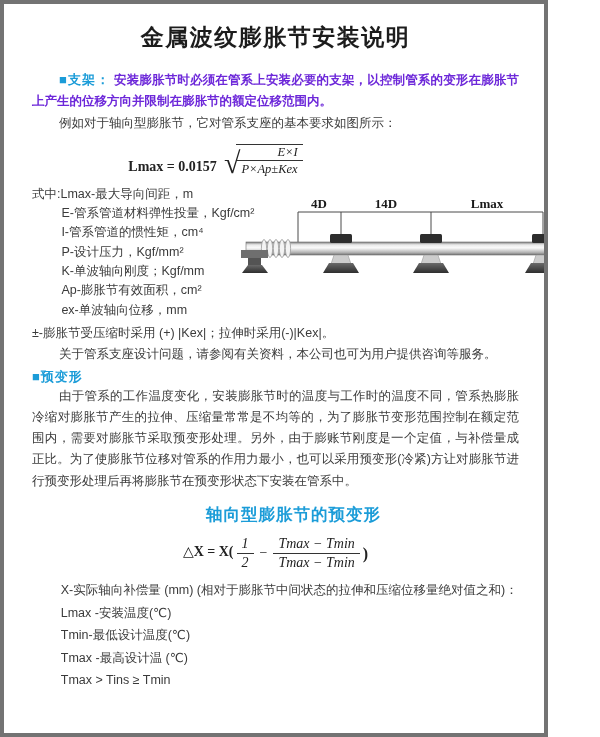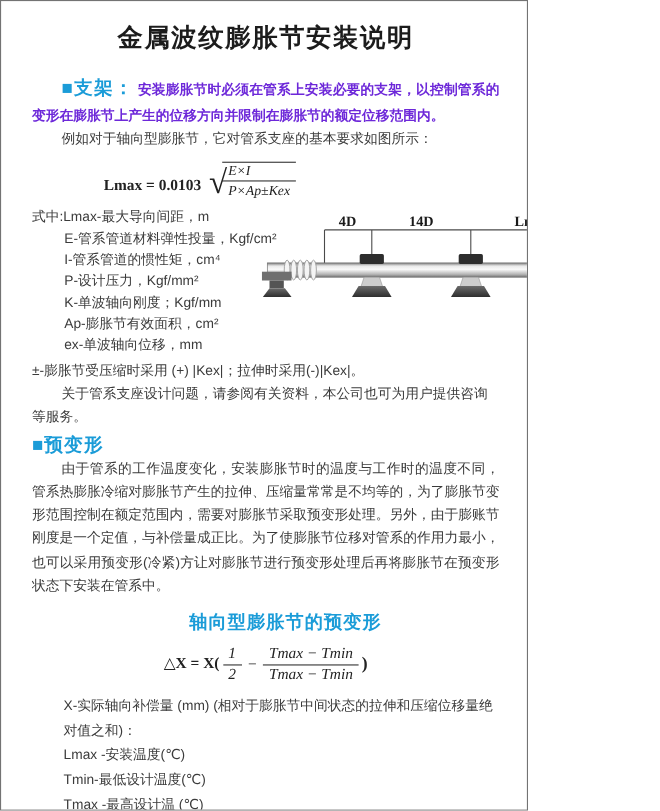--- a/index.html
+++ b/index.html
@@ -4,42 +4,42 @@
 <style>
   :root { --accent:#1b9cd8; --ink:#3b3b3b; }
   html,body { margin:0; padding:0; background:#fff; }
   body {
     width:600px; height:737px;
     font-family:"Liberation Sans","DejaVu Sans",sans-serif;
     font-size:12.5px; color:var(--ink);
   }
   .page {
     position:relative; box-sizing:border-box;
-    width:480px; height:737px;
-    border:1px solid #737373;
+    width:548px; height:737px;
+    border:4px solid #737373;
     padding:12px 25px 0 28px;
     overflow:hidden;
   }
   h1.title {
     font-size:23px; font-weight:700; color:#1c1c1c;
     text-align:center; letter-spacing:1.5px;
     margin:6px 0 16px 0;
   }
   p { margin:0; line-height:1.7; text-align:justify; }
   .ti { text-indent:2.15em; }
-  .sec-head { color:var(--accent); font-size:17px; font-weight:700; letter-spacing:1px; }
+  .sec-head { color:var(--accent); font-size:13px; font-weight:700; letter-spacing:1px; }
   .runin { font-weight:600; color:#6d28d9; }
   
   .formula {
     font-family:"Liberation Serif","DejaVu Serif",serif;
     color:#222; text-align:center; margin:10px 0 8px 0;
   }
   .f-lhs { font-weight:700; font-size:14px; }
   .ital { font-style:italic; }
-  .frac { display:inline-block; vertical-align:middle; text-align:left; line-height:1.15; font-size:12.5px; }
+  .frac { display:inline-block; vertical-align:middle; text-align:right; line-height:1.15; font-size:12.5px; }
   .frac .num { display:block; padding:0 5px 1px 5px; }
   .frac .den { display:block; border-top:1.2px solid #333; padding:1px 5px 0 5px; }
   .radical { display:inline-flex; align-items:center; margin-left:4px; }
   .sqrt-glyph { font-size:30px; font-weight:400; line-height:0.9; margin-right:-4px; transform:translateY(2px); }
   .vinc { border-top:1.4px solid #333; }
   .fx-mid { display:inline-block; vertical-align:middle; margin:0 3px; font-size:14px; }
   .fx-paren { font-size:16px; vertical-align:middle; }
   
   .defs { margin-top:8px; line-height:1.55; }
   .defs .def-row { text-align:left; }
@@ -64,21 +64,21 @@
 <body>
 
 <div class="page">
 
   <h1 class="title">金属波纹膨胀节安装说明</h1>
 
   <p class="ti"><span class="sec-head"><span>■</span><span>支架：</span></span> <span class="runin">安装膨胀节时必须在管系上安装必要的支架，以控制管系的变形在膨胀节上产生的位移方向并限制在膨胀节的额定位移范围内。</span></p>
   <p class="ti">例如对于轴向型膨胀节，它对管系支座的基本要求如图所示：</p>
 
   <div class="formula" style="margin-right:120px;">
-    <span class="f-lhs">Lmax = 0.0103</span>
+    <span class="f-lhs">Lmax = 0.0157</span>
     <span class="radical">
         <span class="sqrt-glyph">√</span>
         <span class="frac vinc ital">
           <span class="num">E×I</span>
           <span class="den">P×Ap±Kex</span>
         </span>
       </span>
   </div>
 
   <div class="defs">

